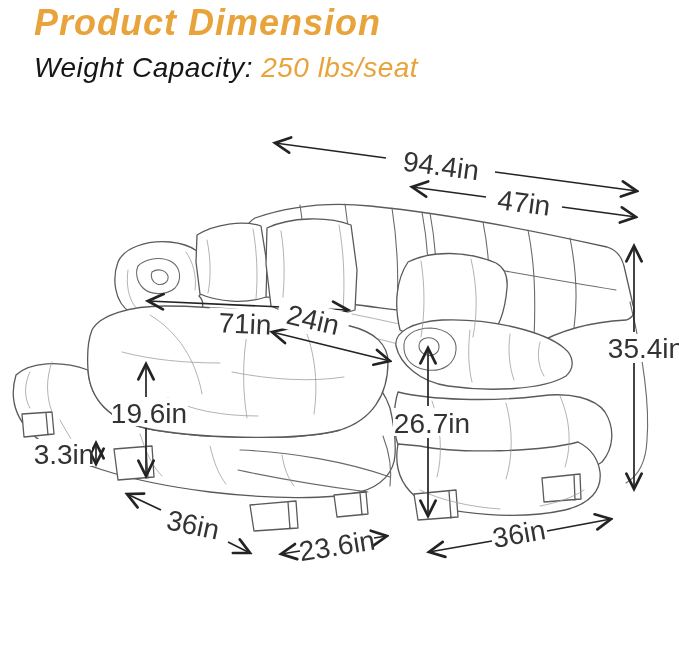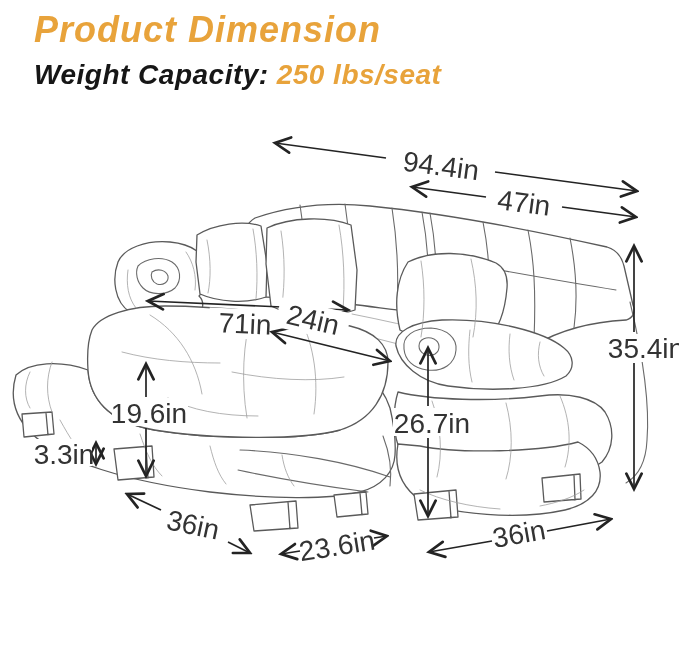--- a/index.html
+++ b/index.html
@@ -1,26 +1,26 @@
 <!DOCTYPE html>
 <html><head>
 <meta charset="utf-8">
 <style>
   html,body{margin:0;padding:0;background:#fff;}
   .stage{
     position:relative;width:679px;height:649px;background:#ffffff;
     font-family:"Liberation Sans",sans-serif;overflow:hidden;
   }
-  .hdr{position:absolute;left:34px;top:12px;}
+  .hdr{position:absolute;left:34px;top:5px;}
   .title{
     font-size:36px;line-height:1.0;font-weight:bold;font-style:italic;
     color:#E8A33B;letter-spacing:1px;margin:0;
   }
   .subtitle{
-    margin-top:11px;font-size:28px;font-weight:bold;font-style:italic;
+    margin-top:11px;font-size:28px;font-weight:normal;font-style:italic;
     color:#161616;letter-spacing:0.5px;white-space:nowrap;
   }
   .subtitle .cap-val{color:#E8A33B;margin-left:8px;}
   .diagram-svg{position:absolute;left:0;top:0;}
   .ftr{
     position:absolute;left:33px;top:617px;width:640px;
     font-size:22px;font-weight:bold;font-style:italic;color:#161616;
     white-space:nowrap;letter-spacing:0.2px;
   }
   .ftr .tips-label{color:#DA2128;margin-right:10px;}

